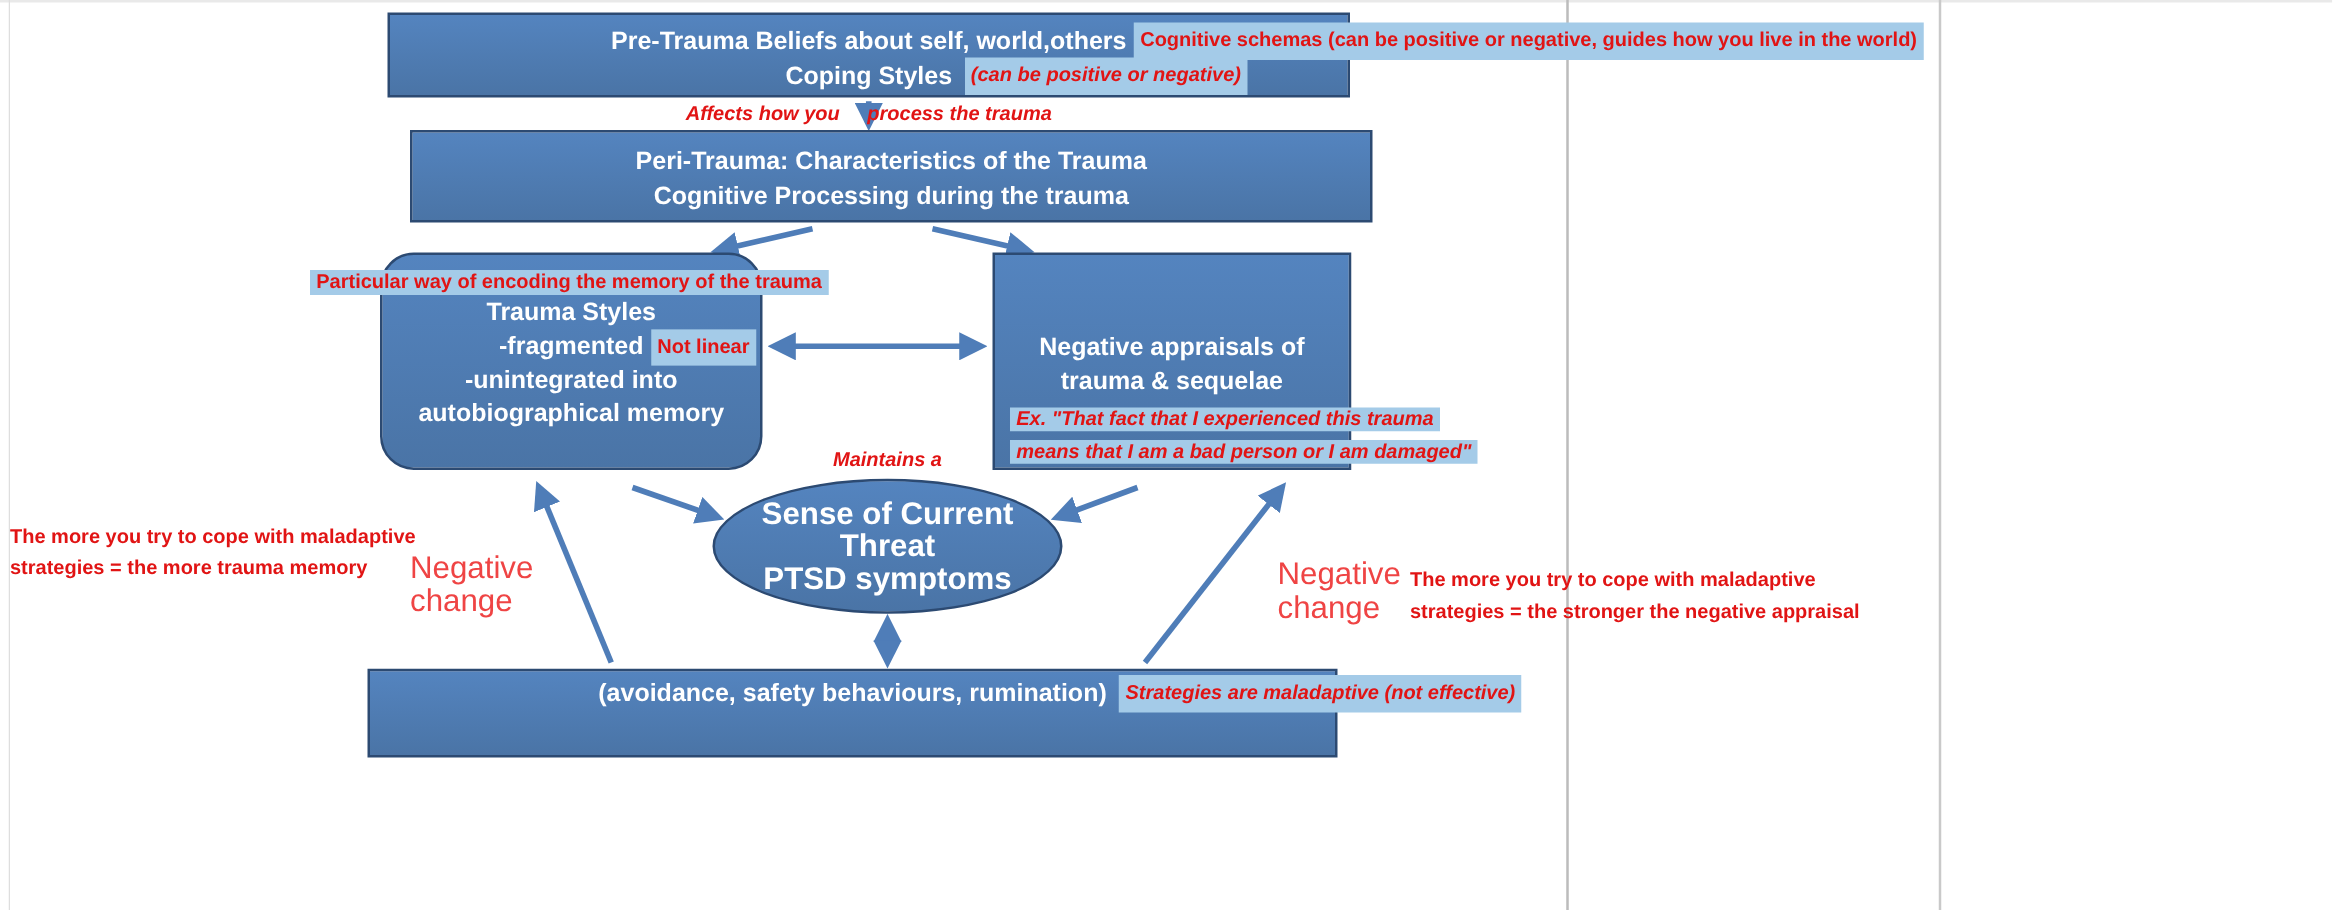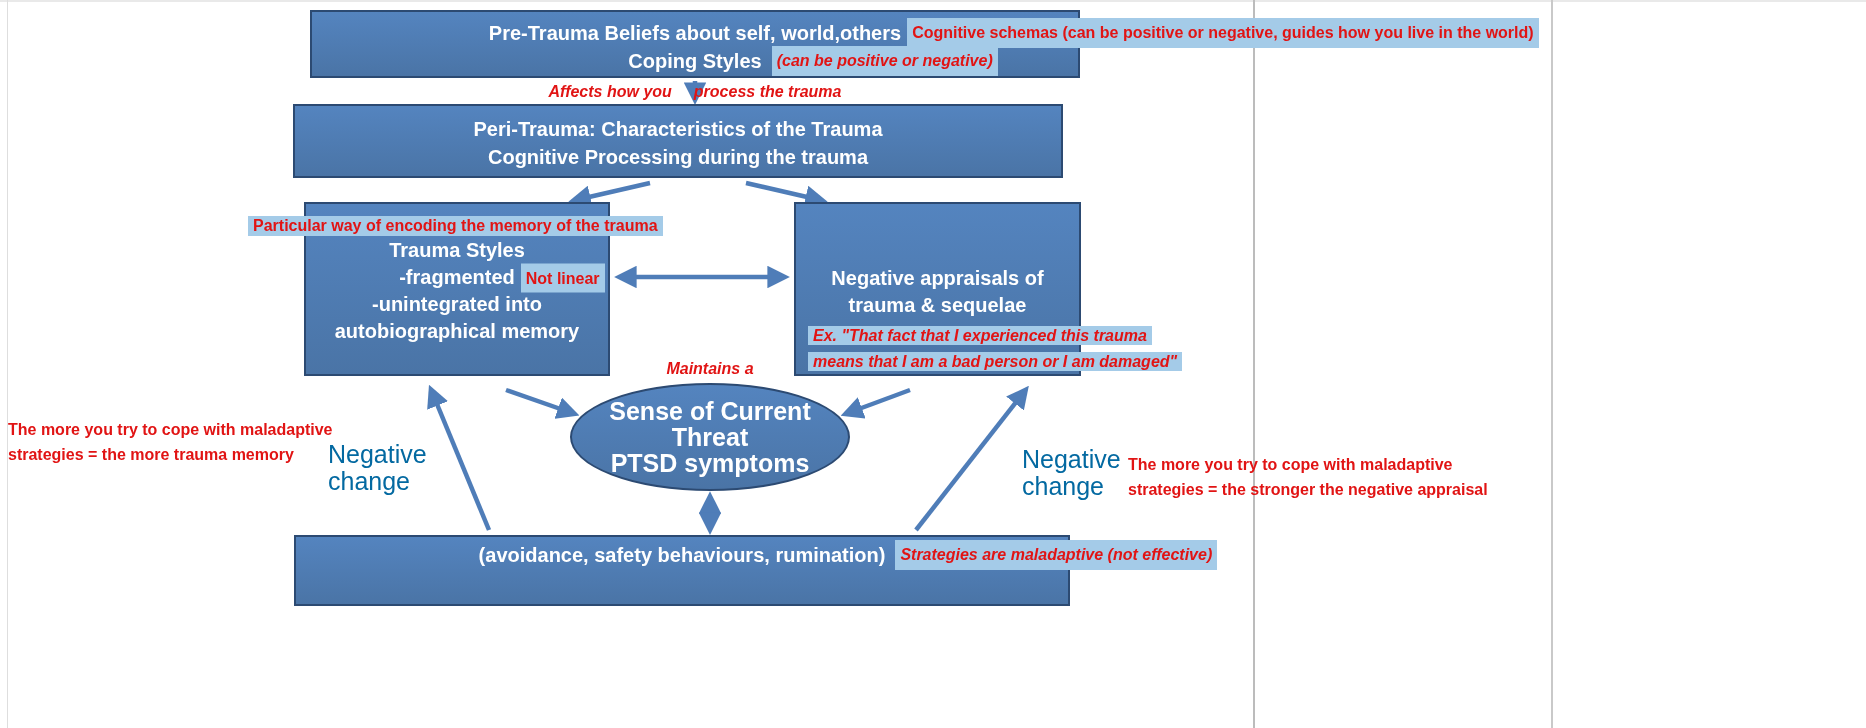--- a/index.html
+++ b/index.html
@@ -16,22 +16,22 @@
   
   svg.arrows { position:absolute; left:0; top:0; width:1866px; height:728px; pointer-events:none; }
   svg.arrows line { stroke:#4f7db8; stroke-width:4.5px; }
 
   
   .box { position:absolute; background:linear-gradient(180deg,#5484bf 0%,#4a74a6 100%);
          border:2.5px solid #2c4a72; color:#ffffff; font-weight:bold; font-size:20px;
          text-align:center; }
   .bline { line-height:28px; white-space:nowrap; }
   .pre-box { left:310px; top:10px;  width:770px; height:68px;  padding-top:7px; }
-  .peri-box{ left:293px; top:104px; width:770px; height:74px;  padding-top:9px; }
-  .tm-box  { left:304px; top:202px; width:306px; height:174px; padding-top:33px; }
+  .peri-box{ left:328px; top:104px; width:770px; height:74px;  padding-top:9px; }
+  .tm-box  { left:304px; top:202px; width:306px; height:174px; padding-top:33px;border-radius:27px; }
   .tm-box .bline { line-height:27px; }
   .na-box  { left:794px; top:202px; width:287px; height:174px; padding-top:61px; }
   .na-box .bline { line-height:27px; }
   .cope-box{ left:294px; top:535px; width:776px; height:71px;  padding-top:4px; }
   .ellipse { position:absolute; left:570px; top:383px; width:280px; height:108px;
              border-radius:50%; background:linear-gradient(180deg,#5484bf 0%,#4a74a6 100%);
              border:2.5px solid #2c4a72; color:#fff; font-weight:bold; font-size:25px;
              display:flex; flex-direction:column; align-items:center; justify-content:center;
              line-height:26px; text-align:left; }
 
@@ -44,21 +44,21 @@
   .after-wide { left:calc(100% + 10px);font-style:italic; }
 
   .enc-note { position:absolute; left:-58px; top:12px; }
   .ex-note  { position:absolute; left:12px; top:117px; text-align:left; line-height:26px; }
   .ex-note > div { height:26px; }
 
   .affects-row { position:absolute; left:400px; top:81px; width:590px; display:flex;
                  justify-content:center; gap:22px; line-height:22px; }
   .maintains { position:absolute; left:612px; top:360px; width:196px; text-align:center; }
 
-  .neg-change { position:absolute; color:#0369a1; font-size:25px; line-height:27px;
+  .neg-change { position:absolute; color:#ef4444; font-size:25px; line-height:27px;
                 font-weight:400; white-space:nowrap; }
   .ncl { left:328px; top:441px; }
   .ncr { left:1022px; top:446px; }
 
   .side-note { position:absolute; line-height:25px; }
   .left-note  { left:8px;    top:417px; }
   .right-note { left:1128px; top:452px; }
 </style>
 </head>
 <body>

